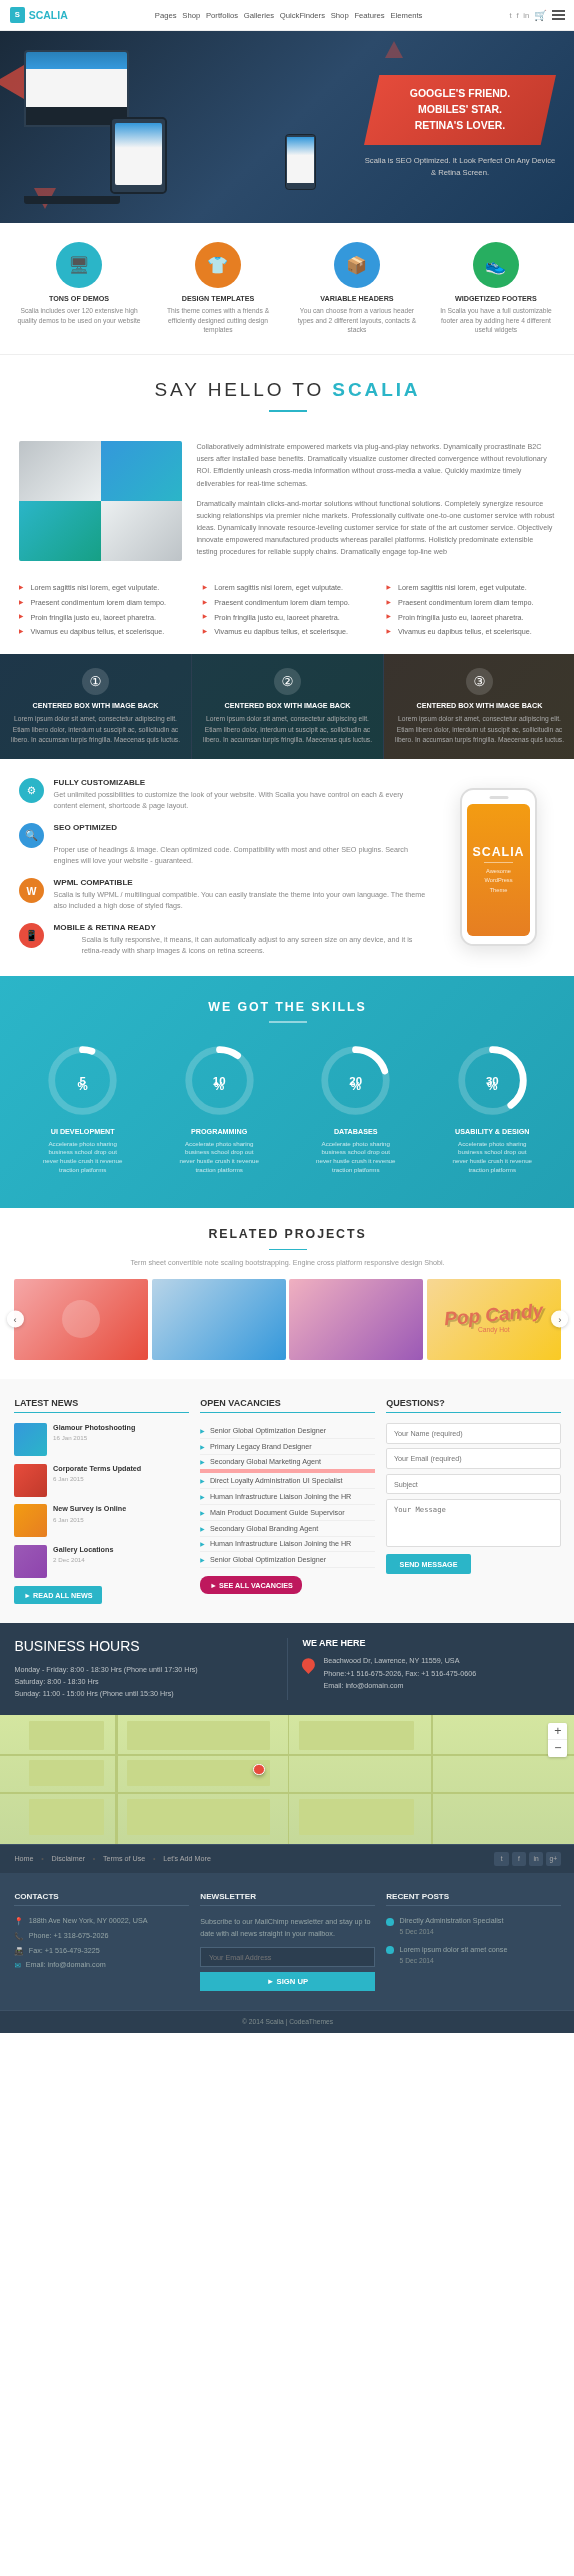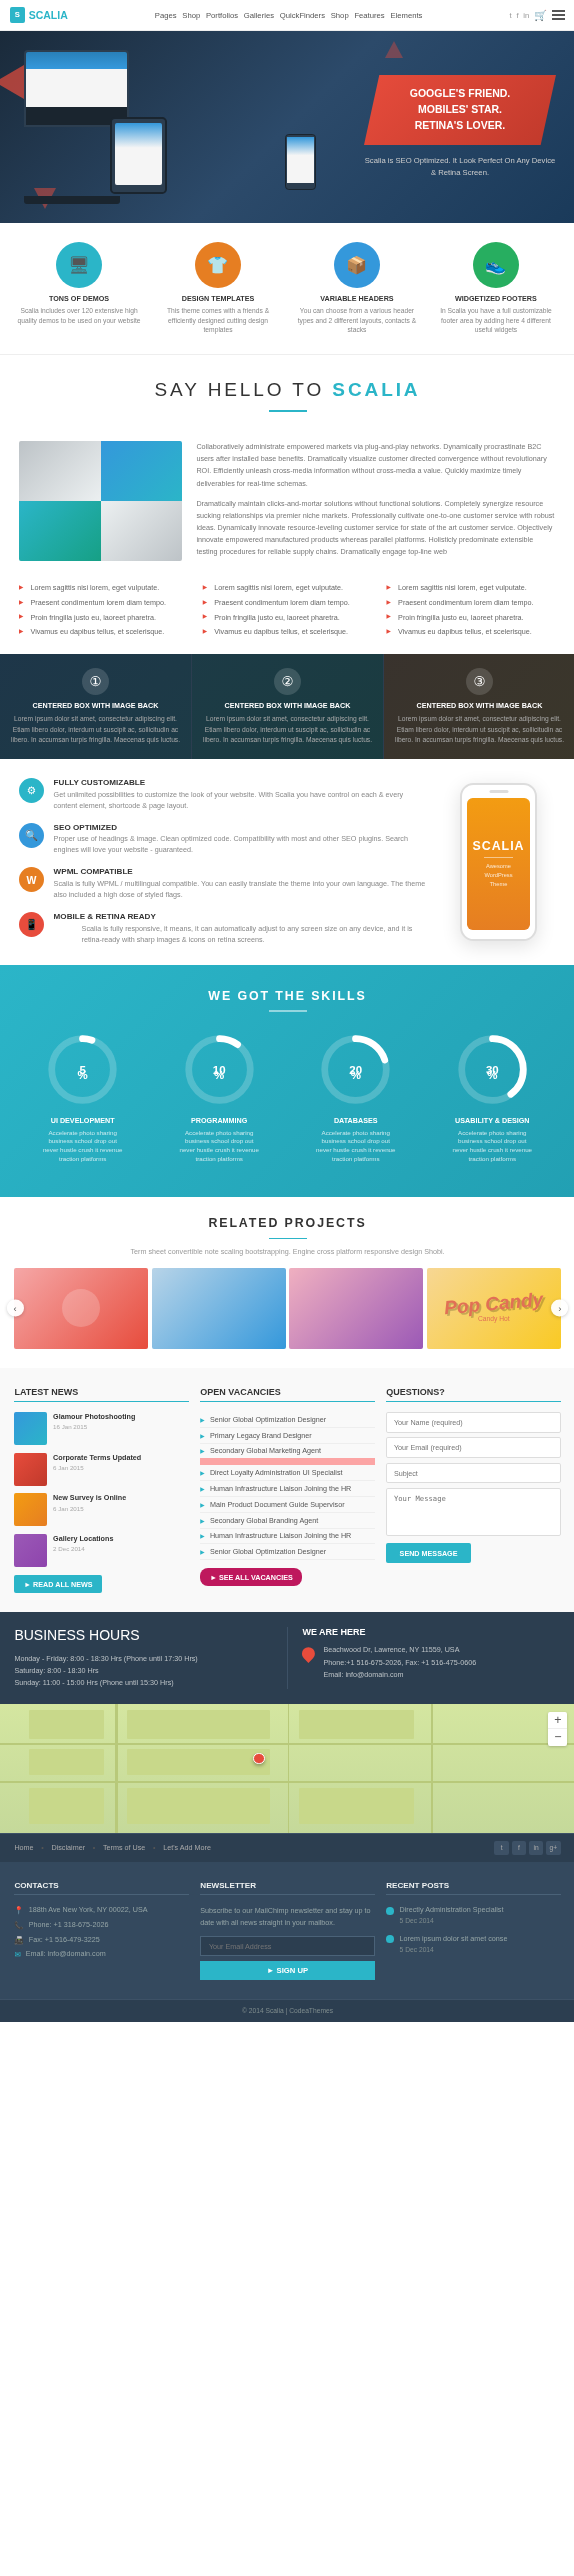--- a/index.html
+++ b/index.html
@@ -168,21 +168,21 @@
     <div style="display:flex;gap:9.6px;margin-bottom:11.5px;align-items:flex-start;">
       <div style="width:25px;height:25px;background:#2bb5c8;border-radius:50%;display:flex;align-items:center;justify-content:center;font-size:10.5px;color:white;flex-shrink:0;">⚙</div>
       <div>
         <div style="font-size:8.1px;font-weight:bold;color:#333;text-transform:uppercase;margin-bottom:2.9px;">FULLY CUSTOMIZABLE</div>
         <div style="font-size:7.2px;color:#888;line-height:1.5;">Get unlimited possibilities to customize the look of your website. With Scalia you have control on each &amp; every content element, shortcode &amp; page layout.</div>
       </div>
     </div>
     <div style="display:flex;gap:9.6px;margin-bottom:11.5px;align-items:flex-start;">
       <div style="width:25px;height:25px;background:#3498db;border-radius:50%;display:flex;align-items:center;justify-content:center;font-size:10.5px;color:white;flex-shrink:0;">🔍</div>
       <div>
-        <div style="font-size:8.1px;font-weight:bold;color:#333;text-transform:uppercase;margin-bottom:2px;">SEO OPTIMIZED</div>
+        <div style="font-size:8.1px;font-weight:bold;color:#333;text-transform:uppercase;margin-bottom:13px;">SEO OPTIMIZED</div>
         <div style="font-size:7.2px;color:#888;line-height:1.5;">Proper use of headings &amp; image. Clean optimized code. Compatibility with most and other SEO plugins. Search engines will love your website - guaranteed.</div>
       </div>
     </div>
     <div style="display:flex;gap:9.6px;margin-bottom:11.5px;align-items:flex-start;">
       <div style="width:25px;height:25px;background:#e67e22;border-radius:50%;display:flex;align-items:center;justify-content:center;font-size:10.5px;color:white;flex-shrink:0;font-weight:bold;">W</div>
       <div>
         <div style="font-size:8.1px;font-weight:bold;color:#333;text-transform:uppercase;margin-bottom:2.9px;">WPML COMPATIBLE</div>
         <div style="font-size:7.2px;color:#888;line-height:1.5;">Scalia is fully WPML / multilingual compatible. You can easily translate the theme into your own language. The theme also included a high dose of styled flags.</div>
       </div>
     </div>
@@ -330,21 +330,21 @@
         <div style="font-size:6.2px;color:#aaa;margin-top:1.9px;">2 Dec 2014</div>
       </div>
     </div>
     <button style="background:#2bb5c8;color:white;border:none;padding:4.8px 9.6px;font-size:7.2px;text-transform:uppercase;font-weight:bold;cursor:pointer;border-radius:1.9px;">► READ ALL NEWS</button>
   </div>
 
   <div style="flex:1;">
     <h3 style="font-size:9px;font-weight:bold;text-transform:uppercase;color:#333;margin-bottom:9.6px;border-bottom:1.9px solid #2bb5c8;padding-bottom:4.8px;">OPEN VACANCIES</h3>
     <div style="font-size:7.2px;color:#555;padding:2.9px 0 2.9px 9.6px;border-bottom:1px solid #eee;position:relative;"><span style="position:absolute;left:0;color:#2bb5c8;font-size:5.7px;top:4.8px;">▶</span><span>Senior Global Optimization Designer</span></div>
     <div style="font-size:7.2px;color:#555;padding:2.9px 0 2.9px 9.6px;border-bottom:1px solid #eee;position:relative;"><span style="position:absolute;left:0;color:#2bb5c8;font-size:5.7px;top:4.8px;">▶</span><span>Primary Legacy Brand Designer</span></div>
-    <div style="font-size:7.2px;color:#555;padding:2.9px 0 2.9px 9.6px;border-bottom:7px solid #fca5a5;position:relative;"><span style="position:absolute;left:0;color:#2bb5c8;font-size:5.7px;top:4.8px;">▶</span><span>Secondary Global Marketing Agent</span></div>
+    <div style="font-size:7.2px;color:#555;padding:2.9px 0 2.9px 9.6px;border-bottom:4px solid #fca5a5;position:relative;"><span style="position:absolute;left:0;color:#2bb5c8;font-size:5.7px;top:4.8px;">▶</span><span>Secondary Global Marketing Agent</span></div>
     <div style="font-size:7.2px;color:#555;padding:2.9px 0 2.9px 9.6px;border-bottom:1px solid #eee;position:relative;"><span style="position:absolute;left:0;color:#2bb5c8;font-size:5.7px;top:4.8px;">▶</span><span>Direct Loyalty Administration UI Specialist</span></div>
     <div style="font-size:7.2px;color:#555;padding:2.9px 0 2.9px 9.6px;border-bottom:1px solid #eee;position:relative;"><span style="position:absolute;left:0;color:#2bb5c8;font-size:5.7px;top:4.8px;">▶</span><span>Human Infrastructure Liaison Joining the HR</span></div>
     <div style="font-size:7.2px;color:#555;padding:2.9px 0 2.9px 9.6px;border-bottom:1px solid #eee;position:relative;"><span style="position:absolute;left:0;color:#2bb5c8;font-size:5.7px;top:4.8px;">▶</span><span>Main Product Document Guide Supervisor</span></div>
     <div style="font-size:7.2px;color:#555;padding:2.9px 0 2.9px 9.6px;border-bottom:1px solid #eee;position:relative;"><span style="position:absolute;left:0;color:#2bb5c8;font-size:5.7px;top:4.8px;">▶</span><span>Secondary Global Branding Agent</span></div>
     <div style="font-size:7.2px;color:#555;padding:2.9px 0 2.9px 9.6px;border-bottom:1px solid #eee;position:relative;"><span style="position:absolute;left:0;color:#2bb5c8;font-size:5.7px;top:4.8px;">▶</span><span>Human Infrastructure Liaison Joining the HR</span></div>
     <div style="font-size:7.2px;color:#555;padding:2.9px 0 2.9px 9.6px;border-bottom:1px solid #eee;position:relative;"><span style="position:absolute;left:0;color:#2bb5c8;font-size:5.7px;top:4.8px;">▶</span><span>Senior Global Optimization Designer</span></div>
     <button style="background:#be185d;color:white;border:none;padding:4.8px 9.6px;font-size:7.2px;text-transform:uppercase;font-weight:bold;cursor:pointer;border-radius:8px;margin-top:7.7px;">► SEE ALL VACANCIES</button>
   </div>
 
   <div style="flex:1;">

